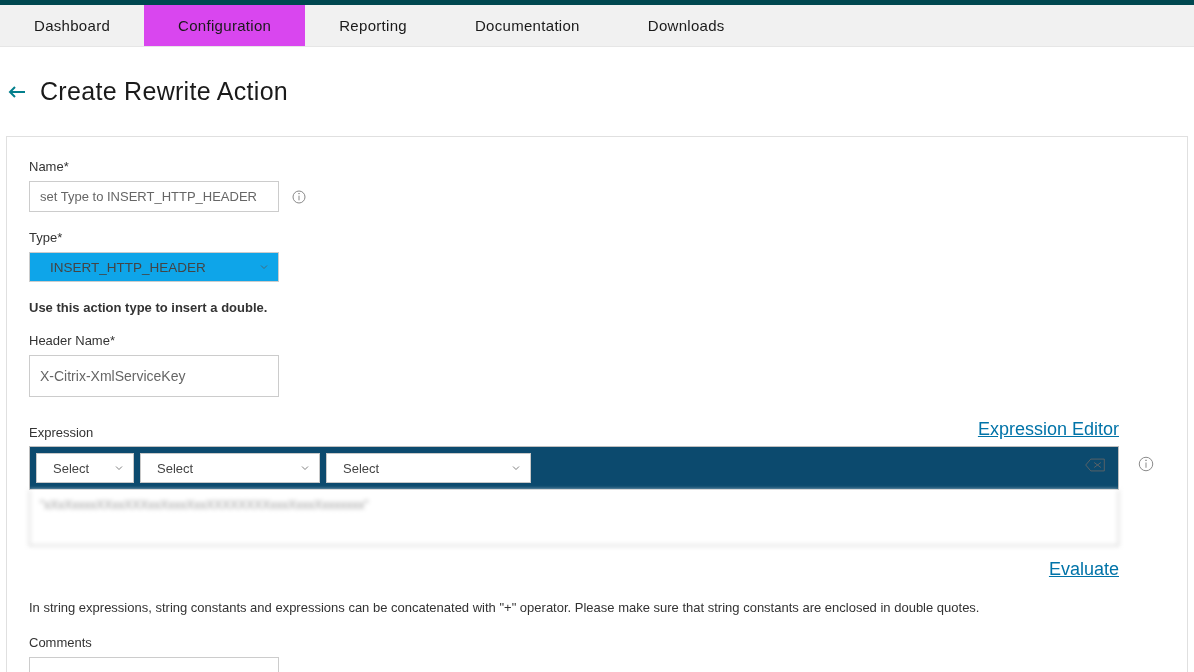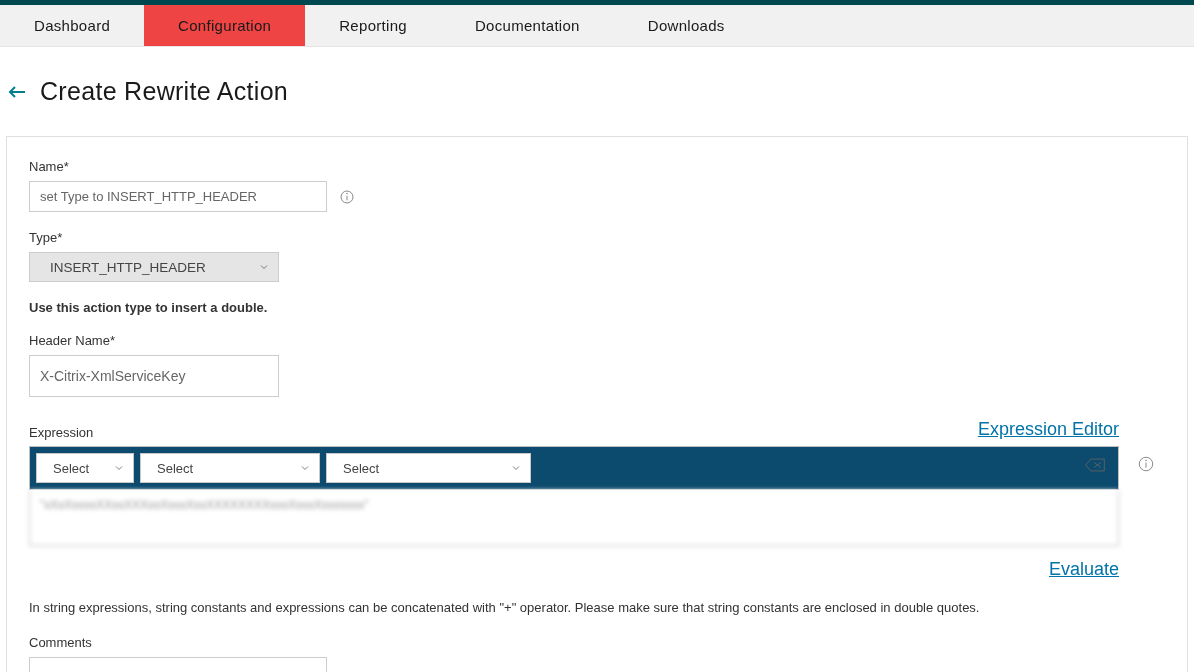--- a/index.html
+++ b/index.html
@@ -1,28 +1,28 @@
 <!DOCTYPE html>
 <html><head>
 <meta charset="utf-8">
 <style>
   * { box-sizing: border-box; margin: 0; padding: 0; font-family: -apple-system, BlinkMacSystemFont, "Segoe UI", Helvetica, Arial, sans-serif; }
   body { background: #fff; font-size: 13.5px; color: #333; }
   .topbar { height: 5px; background: #004850; }
   .tabs { display: flex; background: #f1f1f1; border-bottom: 1px solid #e6e6e6; }
   .tab { padding: 12px 34px; font-size: 15px; letter-spacing: 0.3px; cursor: pointer; color: #1a1a1a; }
-  .tab.active { background: #ef4444; }
+  .tab.active { background: #d946ef; }
   .page-header { display: flex; align-items: center; padding: 30px 6px; }
   .back-arrow { width: 24px; height: 24px; stroke: #037f8c; fill: none; stroke-width: 2; margin-right: 10px; cursor: pointer; }
   .page-title { font-size: 25px; color: #1a1a1a; letter-spacing: 0.3px; font-weight: 400;}
   .panel { border: 1px solid #e0e0e0; margin: 0 6px 10px 6px; padding: 22px 22px 10px 22px; }
   .form-label { font-size: 13px; color: #333; margin-bottom: 7px; display: block; }
   .field-row { display: flex; align-items: center; margin-bottom: 18px; }
-  .text-input { width: 298px; height: 31px; border: 1px solid #ccc; padding: 4px 10px; font-size: 13px; color: #666; background: #fff; }
-  .select-wrap { position: relative; width: 250px; height: 30px; border: 1px solid #ccc; background: #e5e5e5; display: flex; align-items: center; padding: 0 28px 0 20px; color: #444; cursor:pointer;}
+  .text-input { width: 250px; height: 31px; border: 1px solid #ccc; padding: 4px 10px; font-size: 13px; color: #666; background: #fff; }
+  .select-wrap { position: relative; width: 250px; height: 30px; border: 1px solid #ccc; background: #0ea5e9; display: flex; align-items: center; padding: 0 28px 0 20px; color: #444; cursor:pointer;}
   .chevron { position: absolute; right: 8px; top: 50%; transform: translateY(-50%); width: 12px; height: 12px; stroke: #555; stroke-width: 1.5; fill: none; }
   .info-icon { width: 16px; height: 16px; stroke: #888; fill: none; stroke-width: 1.5; margin-left: 12px; }
   .help-text-bold { font-size: 13px; font-weight: 600; margin-bottom: 18px; }
   .header-name-input { width: 250px; height: 42px; border: 1px solid #ccc; padding: 8px 10px; font-size: 14px; color: #666; margin-bottom: 22px; }
   .expr-header { display: flex; justify-content: space-between; align-items:flex-end; margin-bottom: 6px; }
   .expr-link { color: #0073a8; text-decoration: underline; cursor: pointer; font-size: 18px;}
   .expr-toolbox { background: #0c4a6e; border: 1px solid #bfbfbf; padding: 6px; display: flex; align-items: center; position: relative; }
   .small-select { position: relative; height: 30px; border: 1px solid #c8c8c8; background: #fff; display:flex; align-items:center; padding:0 28px 0 16px; margin-right: 6px; color:#444; cursor:pointer; font-size:13px;}
   .small-select.w1 { width: 98px; }
   .small-select.w2 { width: 180px; }

